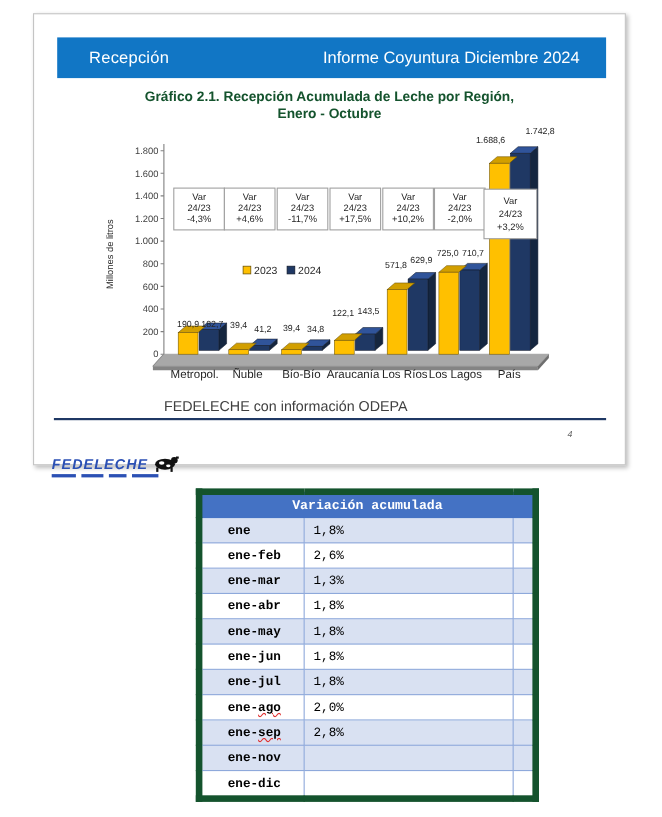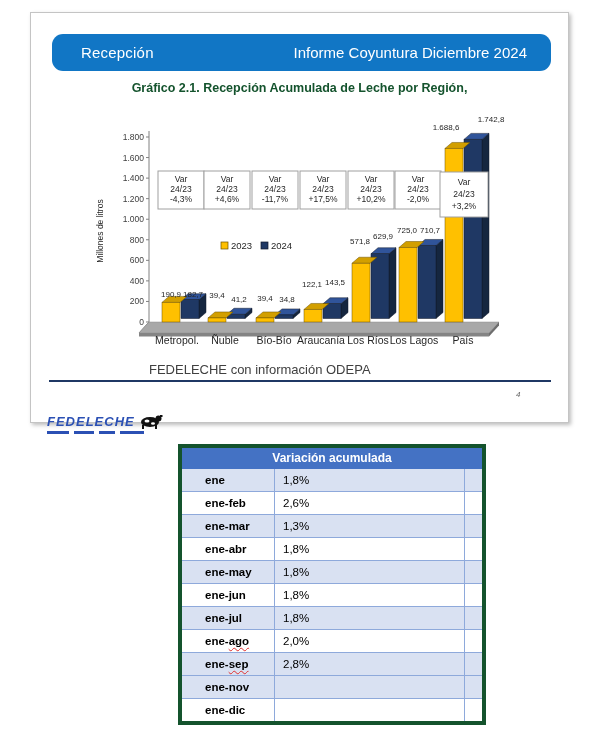--- a/index.html
+++ b/index.html
@@ -1,36 +1,36 @@
 <!DOCTYPE html>
 <html><head>
 <meta charset="utf-8">
 <style>
   html,body{margin:0;padding:0;background:#ffffff;}
   .page{position:relative;width:602px;height:743px;background:#ffffff;font-family:"Liberation Sans",sans-serif;overflow:hidden;}
 
   
   .slide{position:absolute;left:30px;top:12px;width:537px;height:409px;background:#ffffff;border:1px solid #c4c4c4;box-shadow:2px 2px 4px #bdbdbd;}
-  .slide-header{position:absolute;left:21px;top:21px;width:499px;height:37px;background:#1176C5;display:flex;align-items:center;justify-content:space-between;padding:0 24px 0 29px;box-sizing:border-box;color:#ffffff;border-radius:11px;}
+  .slide-header{position:absolute;left:21px;top:21px;width:499px;height:37px;background:#1176C5;display:flex;align-items:center;justify-content:space-between;padding:0 24px 0 29px;box-sizing:border-box;color:#ffffff;}
   .slide-header .h-title{font-size:15px;letter-spacing:.2px;}
   .slide-header .h-sub{font-size:15px;}
   .chart-title{position:absolute;left:0;top:68px;width:100%;text-align:center;font-size:12.5px;font-weight:bold;color:#14532d;line-height:15px;}
   #chart-svg{position:absolute;left:60px;top:100px;width:448px;height:252px;}
   .source{position:absolute;left:118px;top:349px;font-size:13px;color:#404040;}
   .divider{position:absolute;left:18px;top:367px;width:502px;height:2px;background:#1F3864;}
   .logo{position:absolute;left:16px;top:372px;width:150px;margin-top:28px;}
   .logo-row{display:flex;align-items:flex-end;}
   .logo-text{font-size:13px;font-weight:bold;font-style:italic;color:#2B50B4;letter-spacing:1px;}
   .logo-tagline{display:flex;gap:5px;margin-top:2px;}
   .logo-tagline span{display:block;height:3px;background:#2B50B4;}
   .pagenum{position:absolute;left:485px;top:377px;font-size:8px;font-style:italic;color:#666;}
 
   
   .table-wrap{position:absolute;left:178px;top:444px;}
-  table.vtab{border-collapse:collapse;border:4px solid #14532d;font-family:Liberation Sans, sans-serif;font-size:11.5px;color:#000;}
+  table.vtab{border-collapse:collapse;border:6px solid #14532d;font-family:Liberation Mono, monospace;font-size:11.5px;color:#000;}
   table.vtab th{background:#4472C4;color:#ffffff;font-size:12px;font-weight:bold;height:18px;text-align:center;border:1px solid #4472C4;}
   table.vtab td{border:1px solid #8EA9DB;height:20px;background:#ffffff;}
   table.vtab tr.alt td{background:#D9E1F2;}
   td.lab{font-weight:bold;padding-left:23px;width:68px;}
   td.val{padding-left:8px;width:180px;}
   td.sp{width:15px;}
   .sq{text-decoration-line:underline;text-decoration-style:wavy;text-decoration-color:#E03030;text-decoration-thickness:1px;text-underline-offset:2px;}
 </style>
 </head>
 <body>
@@ -38,20 +38,21 @@
 <div class="page">
 
   <div class="slide">
     <div class="slide-header">
       <span class="h-title">Recepción</span>
       <span class="h-sub">Informe Coyuntura Diciembre 2024</span>
     </div>
 
     <div class="chart-title">
       <div>Gráfico 2.1. Recepción Acumulada de Leche por Región,</div>
+      <div>Enero - Octubre</div>
     </div>
 
     <svg id="chart-svg" viewBox="0 0 448 252">
         <line x1="55" y1="24" x2="58" y2="24" stroke="#808080" stroke-width="1"></line>
         <text x="53" y="27" text-anchor="end" font-size="8.5" fill="#404040">1.800</text>
         <line x1="55" y1="44.555499999999995" x2="58" y2="44.555499999999995" stroke="#808080" stroke-width="1"></line>
         <text x="53" y="47.555499999999995" text-anchor="end" font-size="8.5" fill="#404040">1.600</text>
         <line x1="55" y1="65.11099999999999" x2="58" y2="65.11099999999999" stroke="#808080" stroke-width="1"></line>
         <text x="53" y="68.11099999999999" text-anchor="end" font-size="8.5" fill="#404040">1.400</text>
         <line x1="55" y1="85.6665" x2="58" y2="85.6665" stroke="#808080" stroke-width="1"></line>

